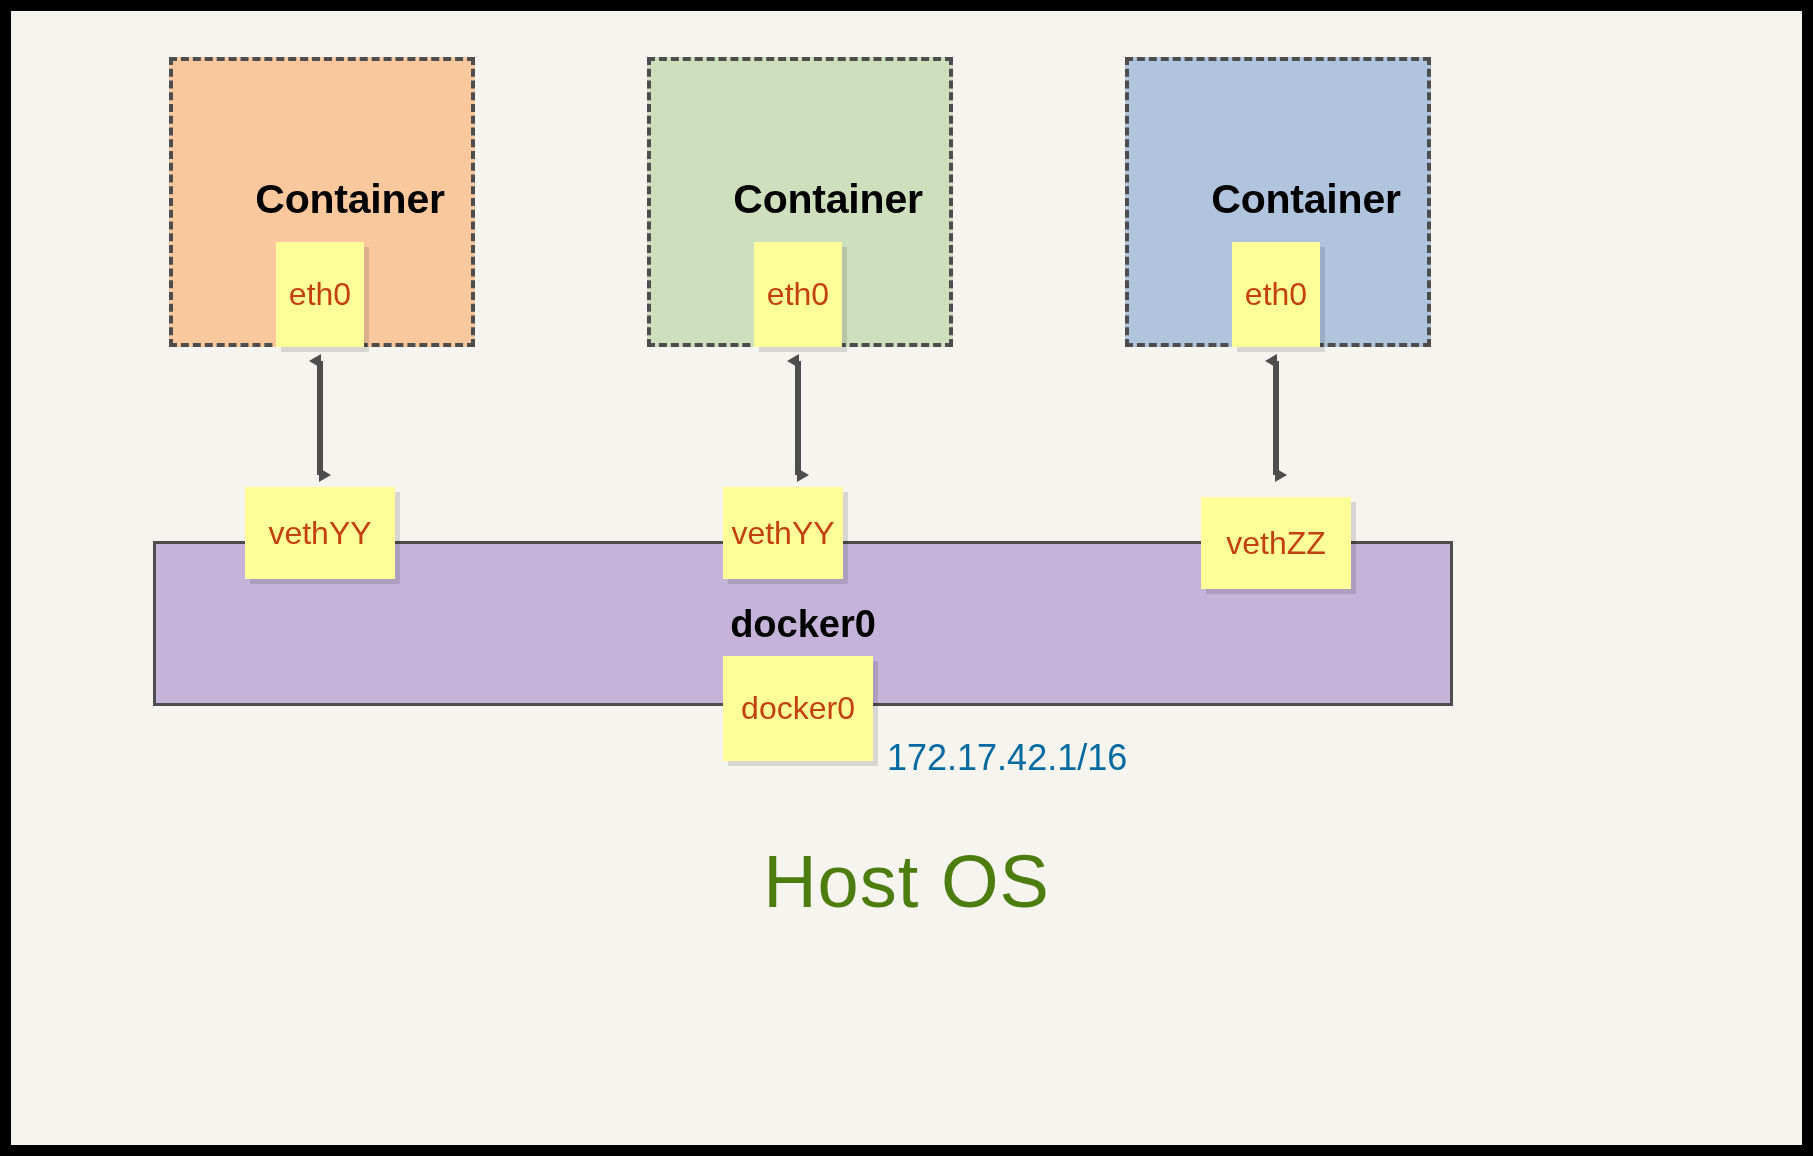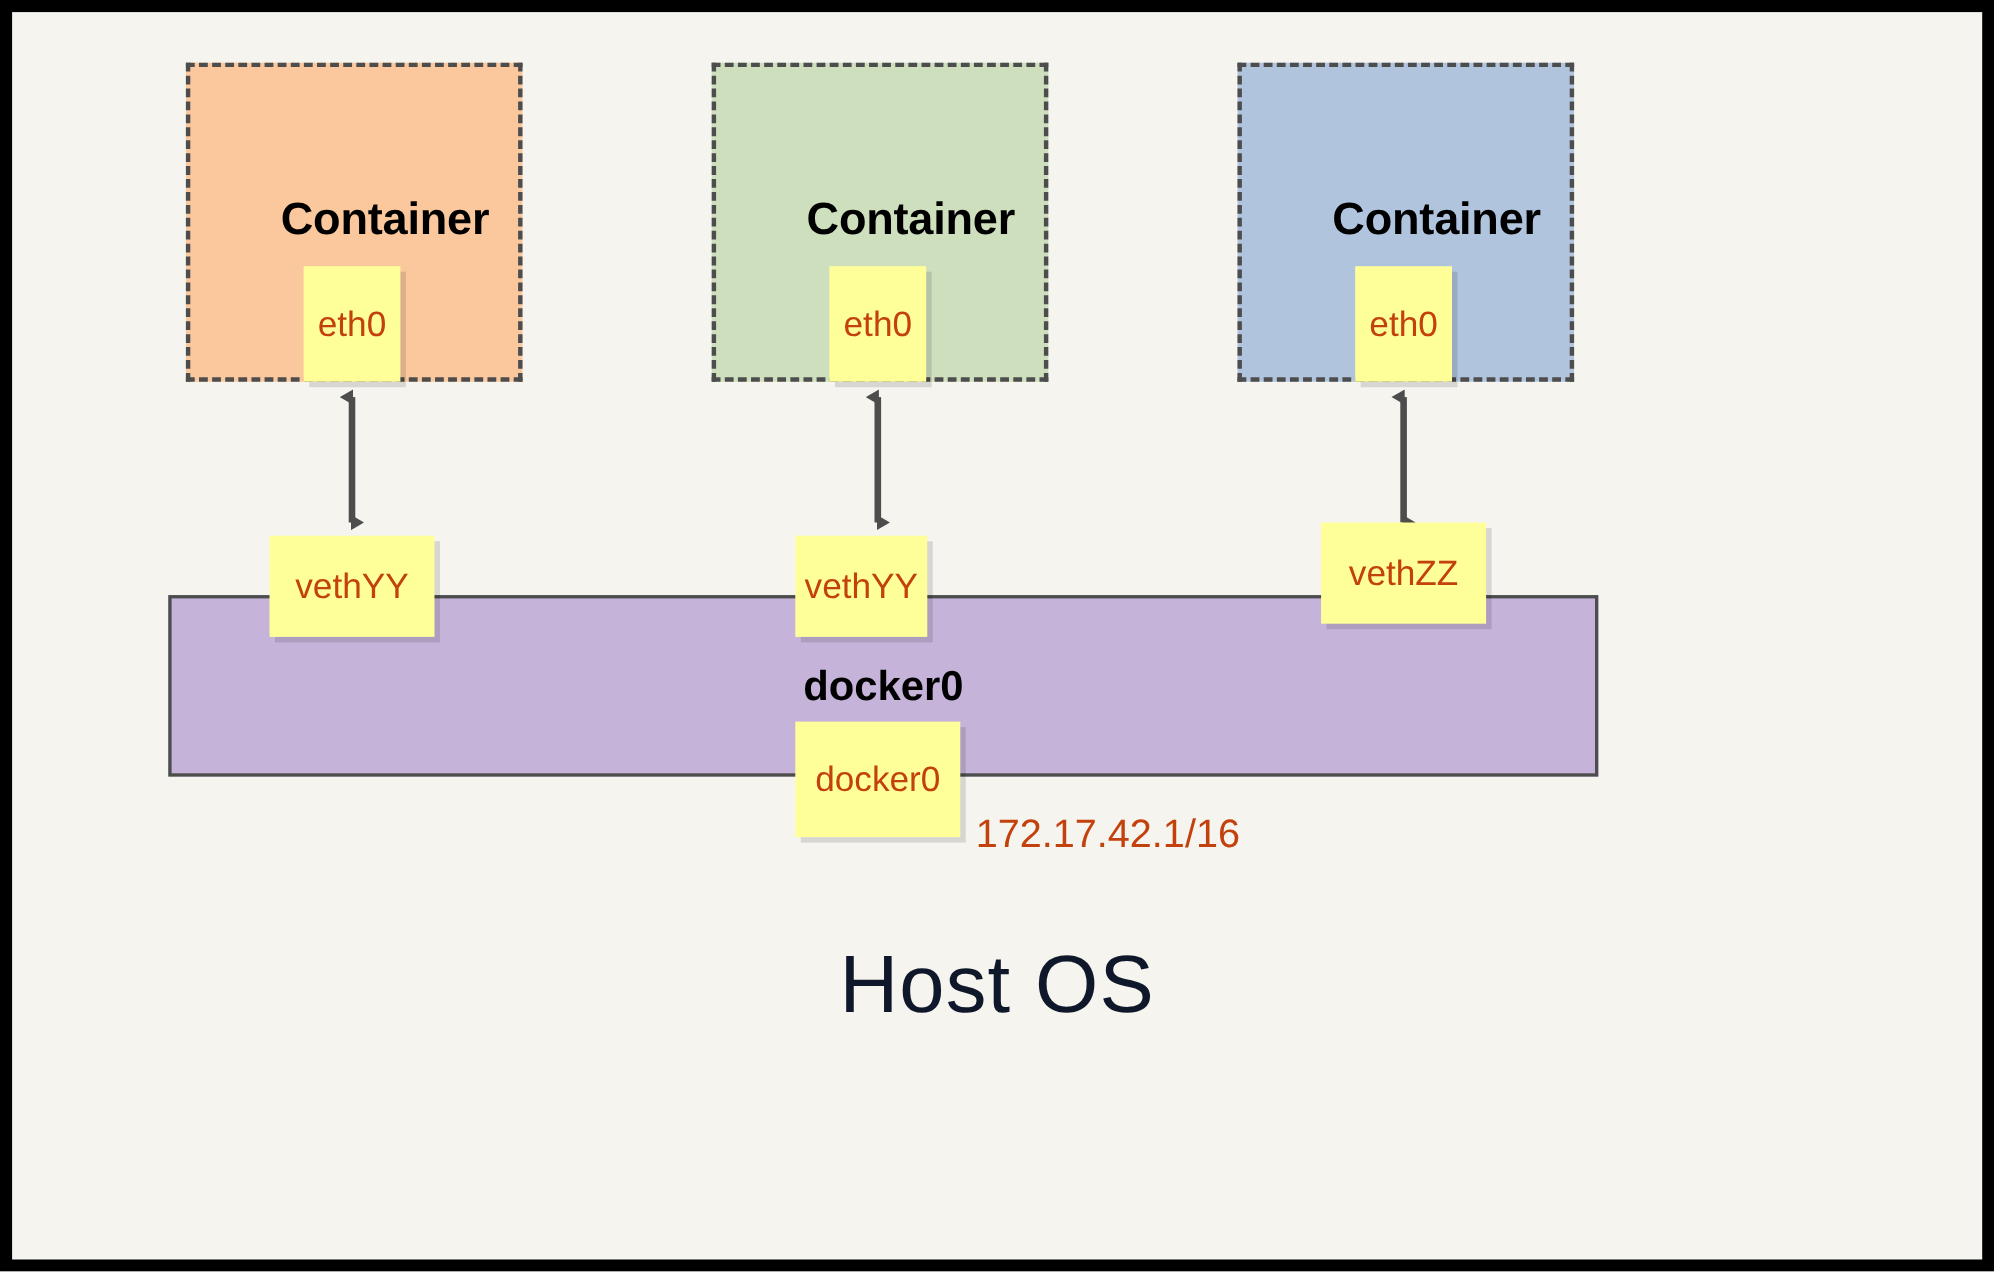--- a/index.html
+++ b/index.html
@@ -66,34 +66,33 @@
     color: #000000;
   }
   
   .arrow-svg {
     position: absolute;
     overflow: visible;
   }
   
   .plain-text {
     position: absolute;
-    color: #c2410c;
+    color: #0369a1;
     white-space: nowrap;
   }
   #ip-label {
     font-size: 36px;
   }
   #host-os-label {
     left: 0;
     right: 0;
     text-align: center;
     font-size: 74px;
-    color: #0f172a;
+    color: #4d7c0f;
     letter-spacing: 1px;
-    margin-top: 13px;
   }
 </style>
 </head>
 <body>
 
 <div id="canvas">
 
   <div class="container-box" style="left:158px; top:46px; width:306px; height:290px; background:#fac89c;">
   </div>
   <div class="container-title" style="left:158px; width:306px; top:165px;">Container</div>
@@ -135,21 +134,21 @@
       </marker>
     </defs>
     <line x1="20" y1="14" x2="20" y2="128" stroke="#4d4d4d" stroke-width="6" marker-start="url(#ah-up-3)" marker-end="url(#ah-up-3)"></line>
   </svg>
 
   <div id="docker-bar" style="left:142px; top:530px; width:1300px; height:165px;"></div>
   <div id="docker-bar-label" style="left:142px; width:1300px; top:592px;">docker0</div>
 
   <div class="note" style="left:234px; top:476px; width:150px; height:92px;">vethYY</div>
   <div class="note" style="left:712px; top:476px; width:120px; height:92px;">vethYY</div>
-  <div class="note" style="left:1190px; top:464px; width:150px; height:92px;">vethZZ</div>
+  <div class="note" style="left:1190px; top:486px; width:150px; height:92px;">vethZZ</div>
 
   <div class="note" style="left:712px; top:645px; width:150px; height:105px;">docker0</div>
 
   <div class="plain-text" id="ip-label" style="left:876px; top:726px;">172.17.42.1/16</div>
 
   <div class="plain-text" id="host-os-label" style="top:828px;">Host OS</div>
 
 </div>
 
 </body></html>

